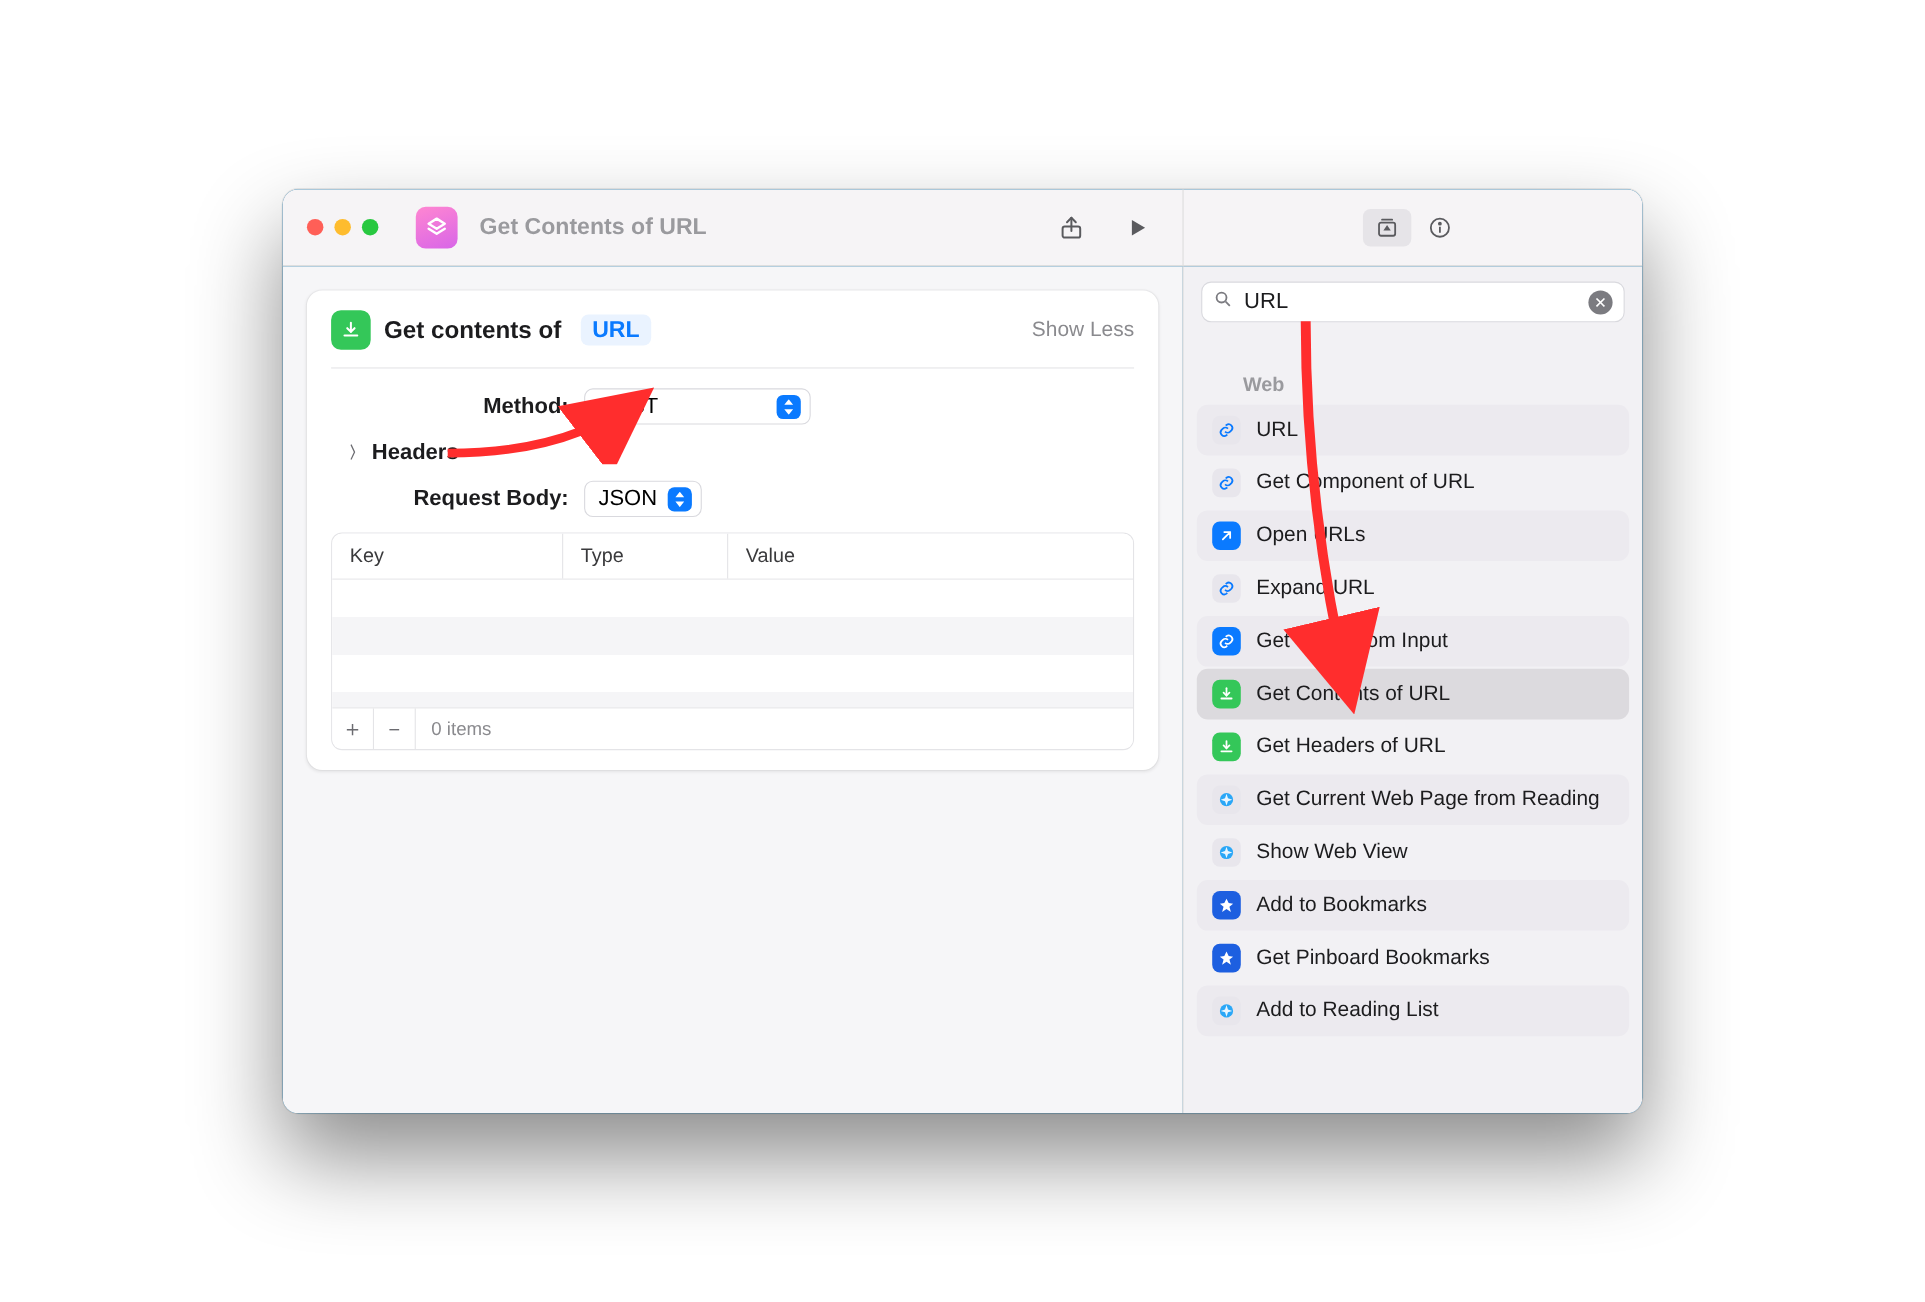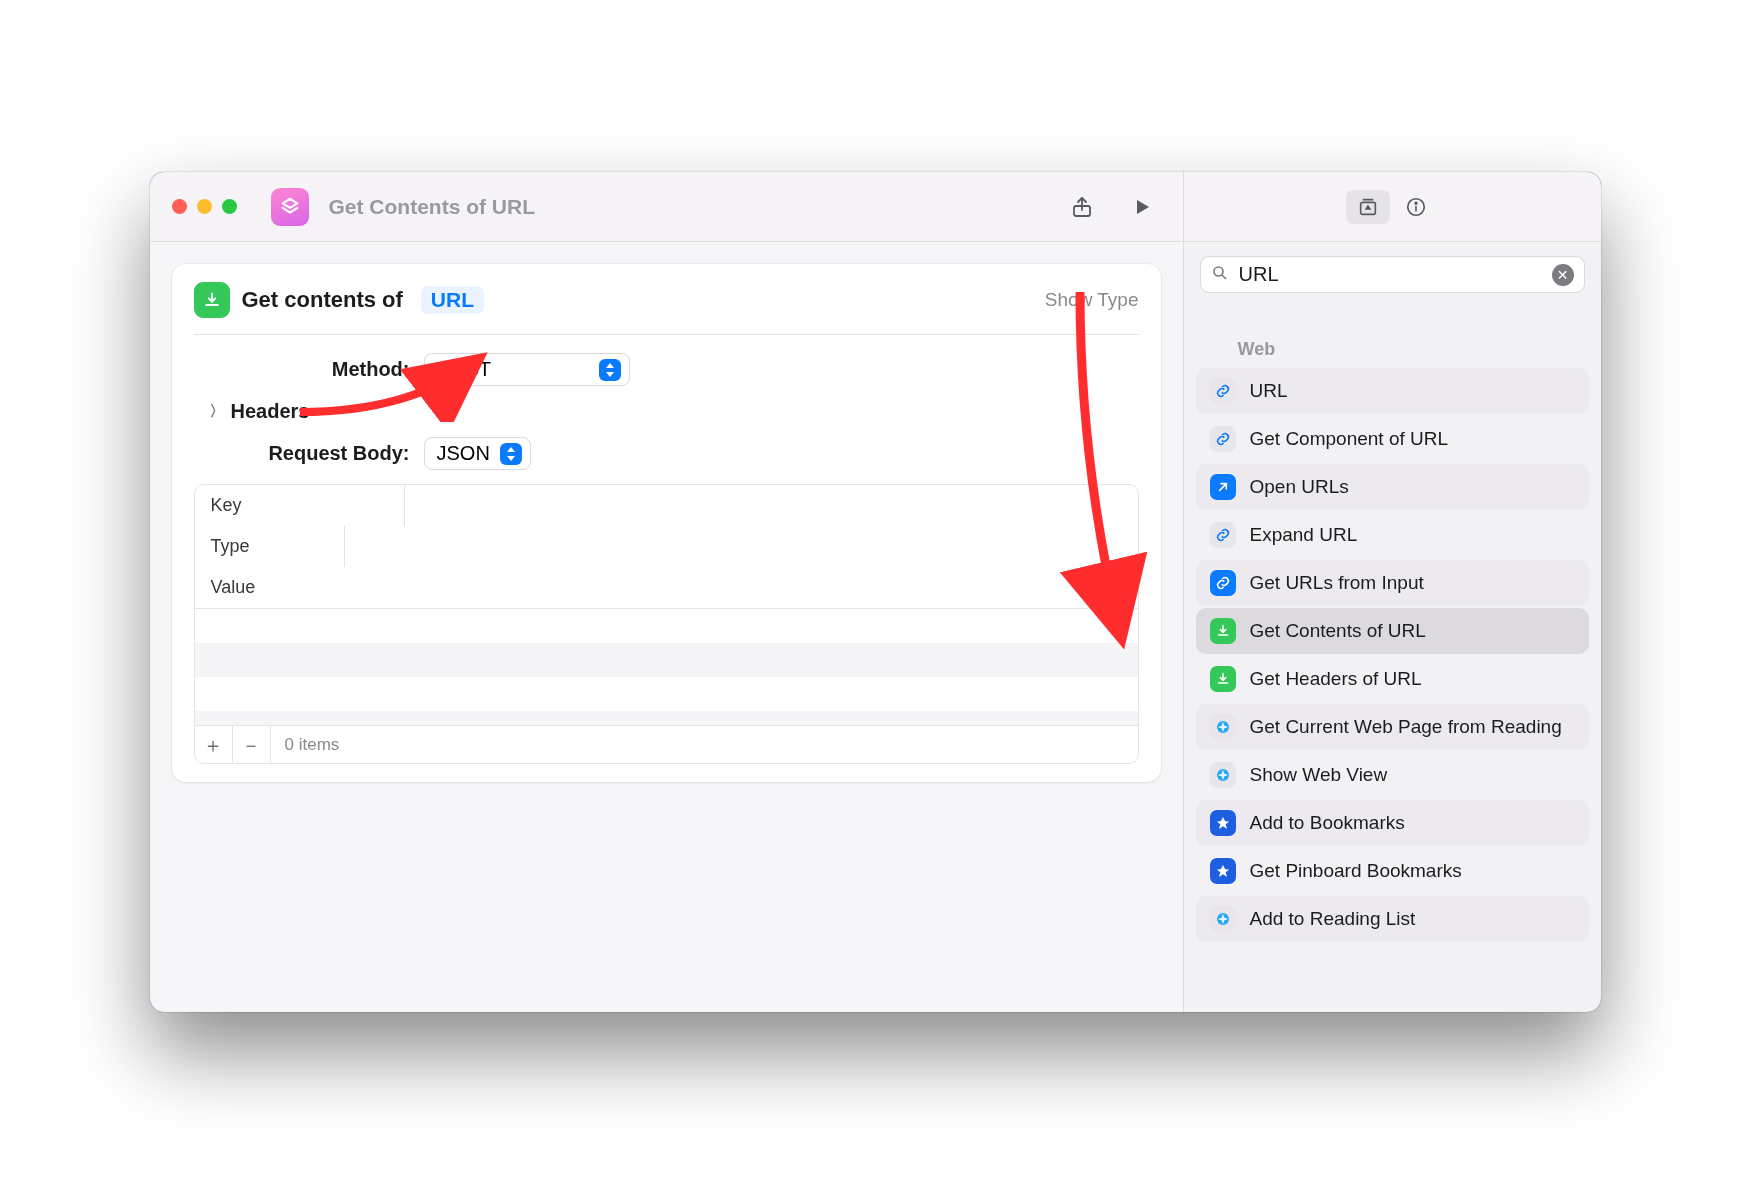--- a/index.html
+++ b/index.html
@@ -3,21 +3,21 @@
 <meta charset="utf-8">
 <style>
   * { box-sizing: border-box; margin: 0; padding: 0; }
   body {
     font-family: -apple-system, BlinkMacSystemFont, "Helvetica Neue", Arial, sans-serif;
     background: #fff;
     width: 1750px; height: 1184px;
     display: flex; align-items: center; justify-content: center;
   }
   .window {
-    width: 1451px; height: 840px;
+    width: 1236px; height: 840px;
     background: #0369a1;
     border-radius: 14px;
     box-shadow: 0 40px 80px rgba(0,0,0,0.45), 0 0 0 1px rgba(0,0,0,0.08);
     overflow: hidden;
     display: flex; flex-direction: column;
     position: relative;
   }
   
   .titlebar {
     height: 70px;
@@ -89,21 +89,21 @@
   .select.wide { min-width: 206px; justify-content:space-between;}
   .stepper {
     width:22px;height:22px;border-radius:6px;background:#0a7aff;color:#fff;
     display:flex;flex-direction:column;align-items:center;justify-content:center;
     font-size:8px;line-height:8px;
   }
   .disclosure { display:flex; align-items:center; gap:6px; font-size:20px; font-weight:600; color:#1c1c1e; margin:10px 0 14px 16px;}
   .disclosure .chev { font-size:15px; color:#6b6b70;}
 
   .tablebox { border:1px solid #e4e4e7; border-radius:10px; overflow:hidden; margin-top:8px;}
-  .thead { display:flex; background:#fff; border-bottom:1px solid #e4e4e7;flex-direction:column;}
+  .thead { display:flex; background:#fff; border-bottom:1px solid #e4e4e7;}
   .thead > div { padding:10px 16px; font-size:18px; color:#3a3a3c; border-right:1px solid #e4e4e7;}
   .thead > div:last-child{border-right:none;}
   .col-key{width:210px;} .col-type{width:150px;} .col-val{flex:1;}
   .tbody { height:116px; background:repeating-linear-gradient(#fff,#fff 34px,#f5f5f7 34px,#f5f5f7 68px);}
   .tfoot { display:flex; align-items:center; gap:0; border-top:1px solid #e4e4e7; background:#fff; height:38px;}
   .tf-btn { width:38px; text-align:center; font-size:20px; color:#6b6b70; border-right:1px solid #e4e4e7; line-height:38px;}
   .tf-count { padding-left:14px; font-size:17px; color:#8a8a8e;}
 
   
   .search-wrap { padding:14px 16px 10px 16px;}
@@ -200,21 +200,21 @@
         <div class="card-header">
           <div class="action-icon">
             <svg viewBox="0 0 24 24" fill="none" stroke="currentColor" stroke-width="2.2" stroke-linecap="round" stroke-linejoin="round">
               <path d="M12 4v10"></path>
                 <path d="M8 10l4 4 4-4"></path>
                 <path d="M5 18h14"></path>
             </svg>
           </div>
           <span class="card-title">Get contents of</span>
           <span class="url-token">URL</span>
-          <span class="show-less">Show Type</span>
+          <span class="show-less">Show Less</span>
         </div>
         <div class="divider"></div>
 
         <div class="formrow">
           <div class="label">Method:</div>
           <div class="select wide">
             <span>POST</span>
             <span class="stepper">
               <svg width="10" height="14" viewBox="0 0 10 14" fill="#fff">
                   <path d="M5 0l4 5H1zM5 14l4-5H1z"></path>

